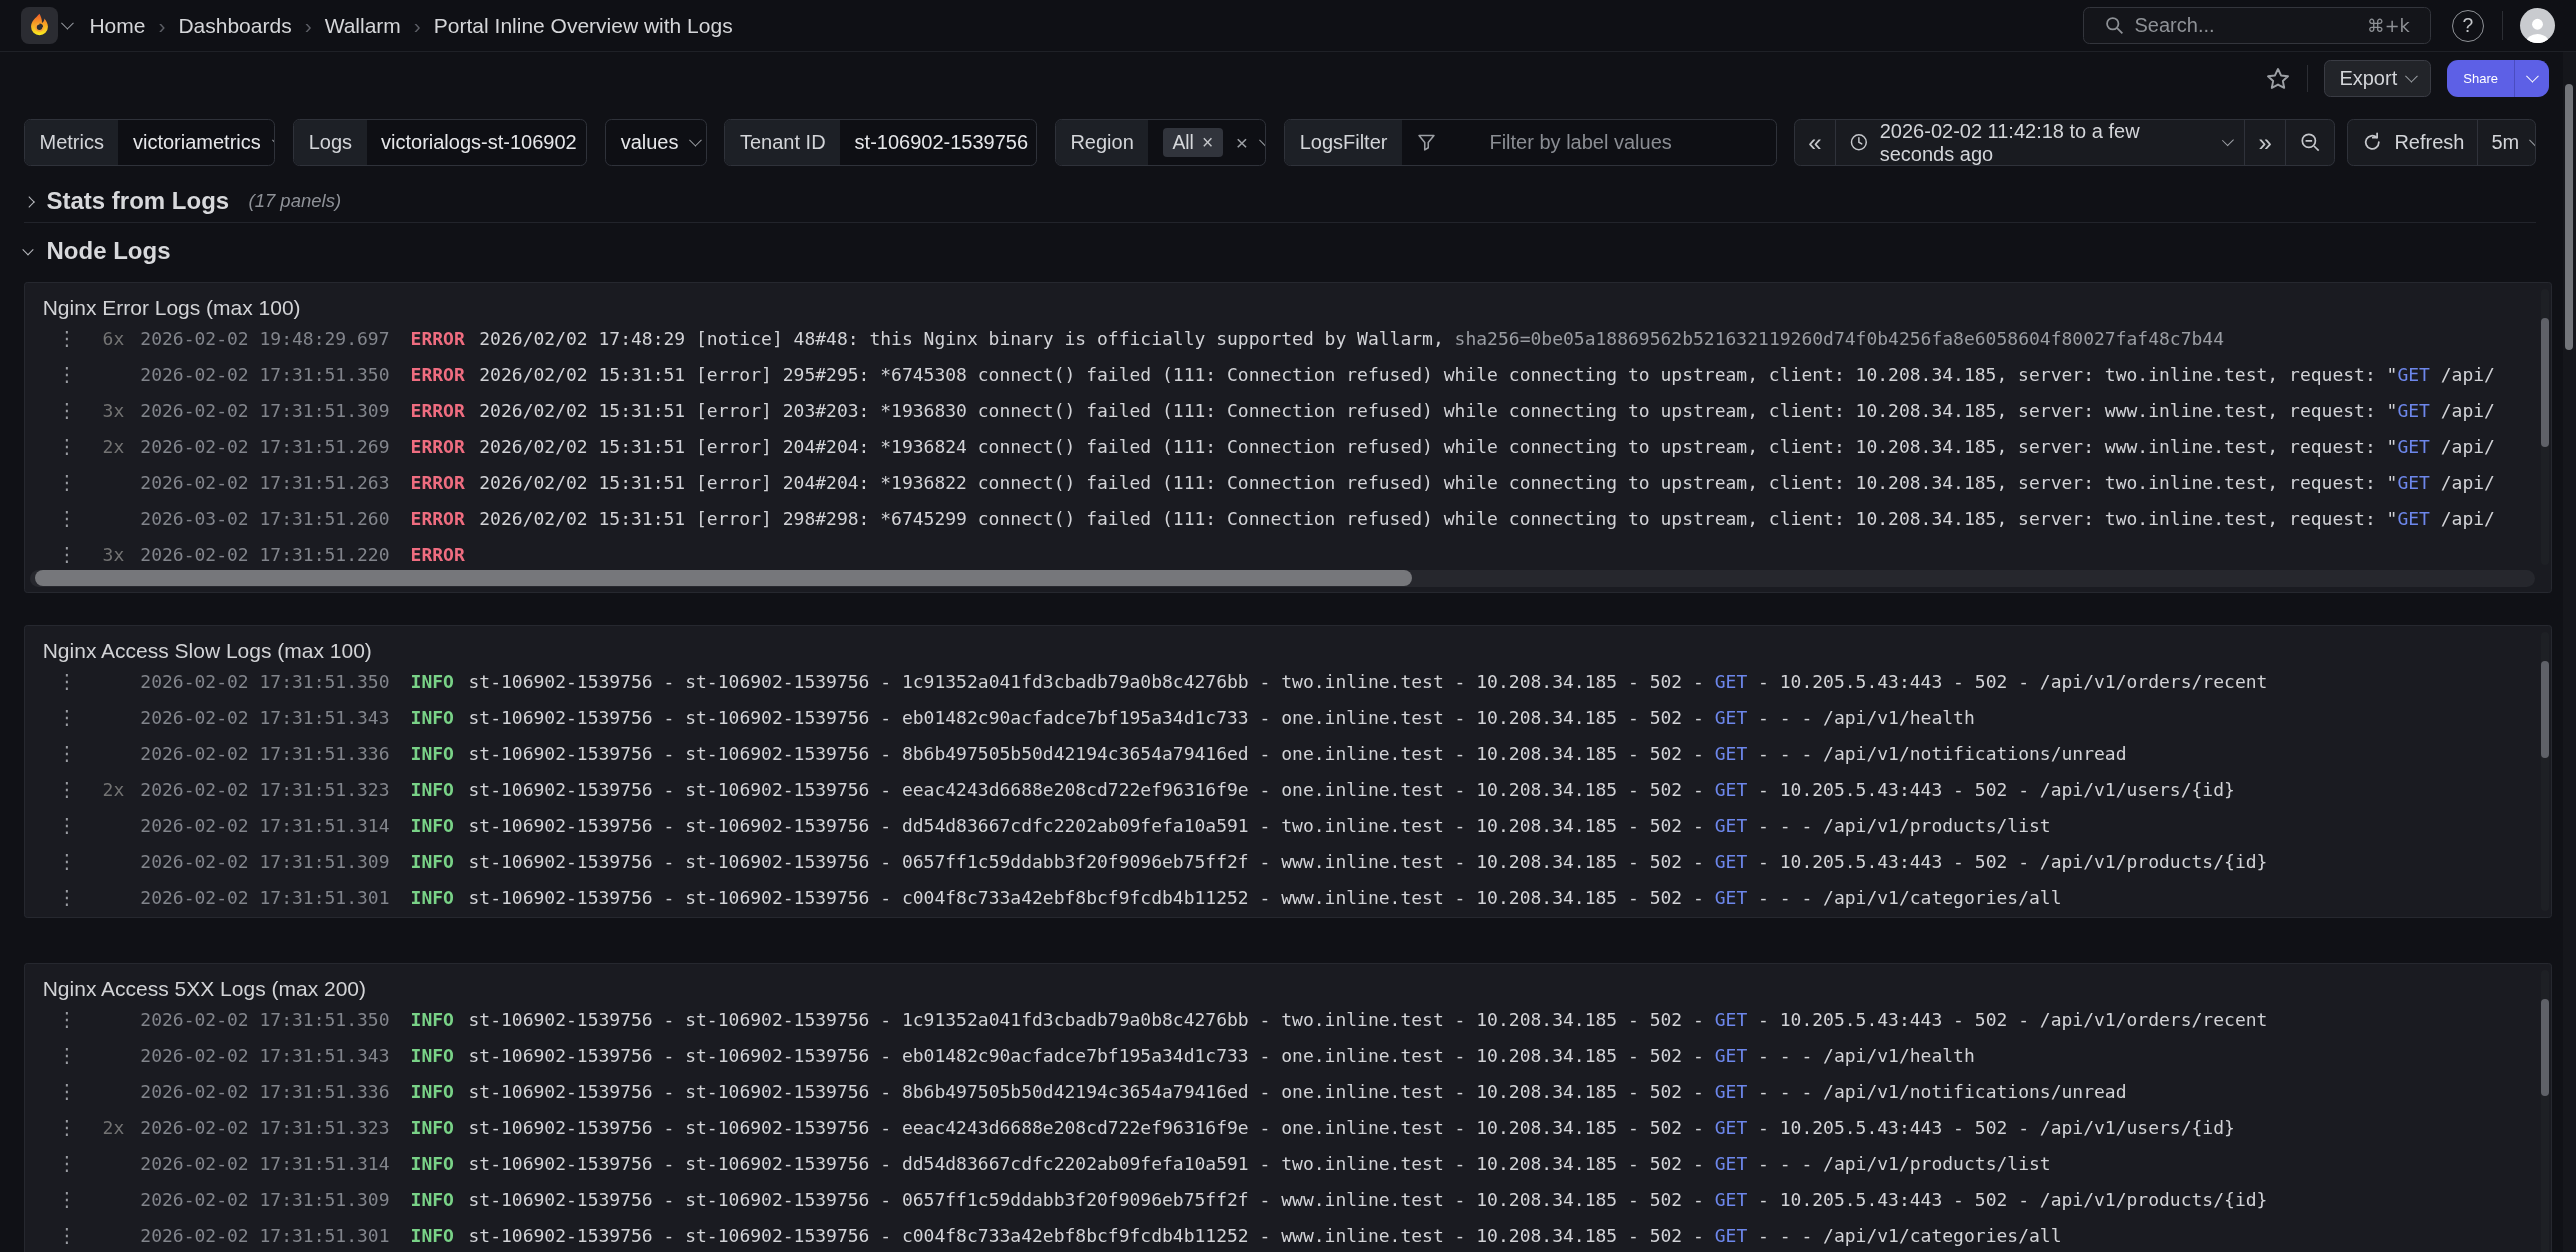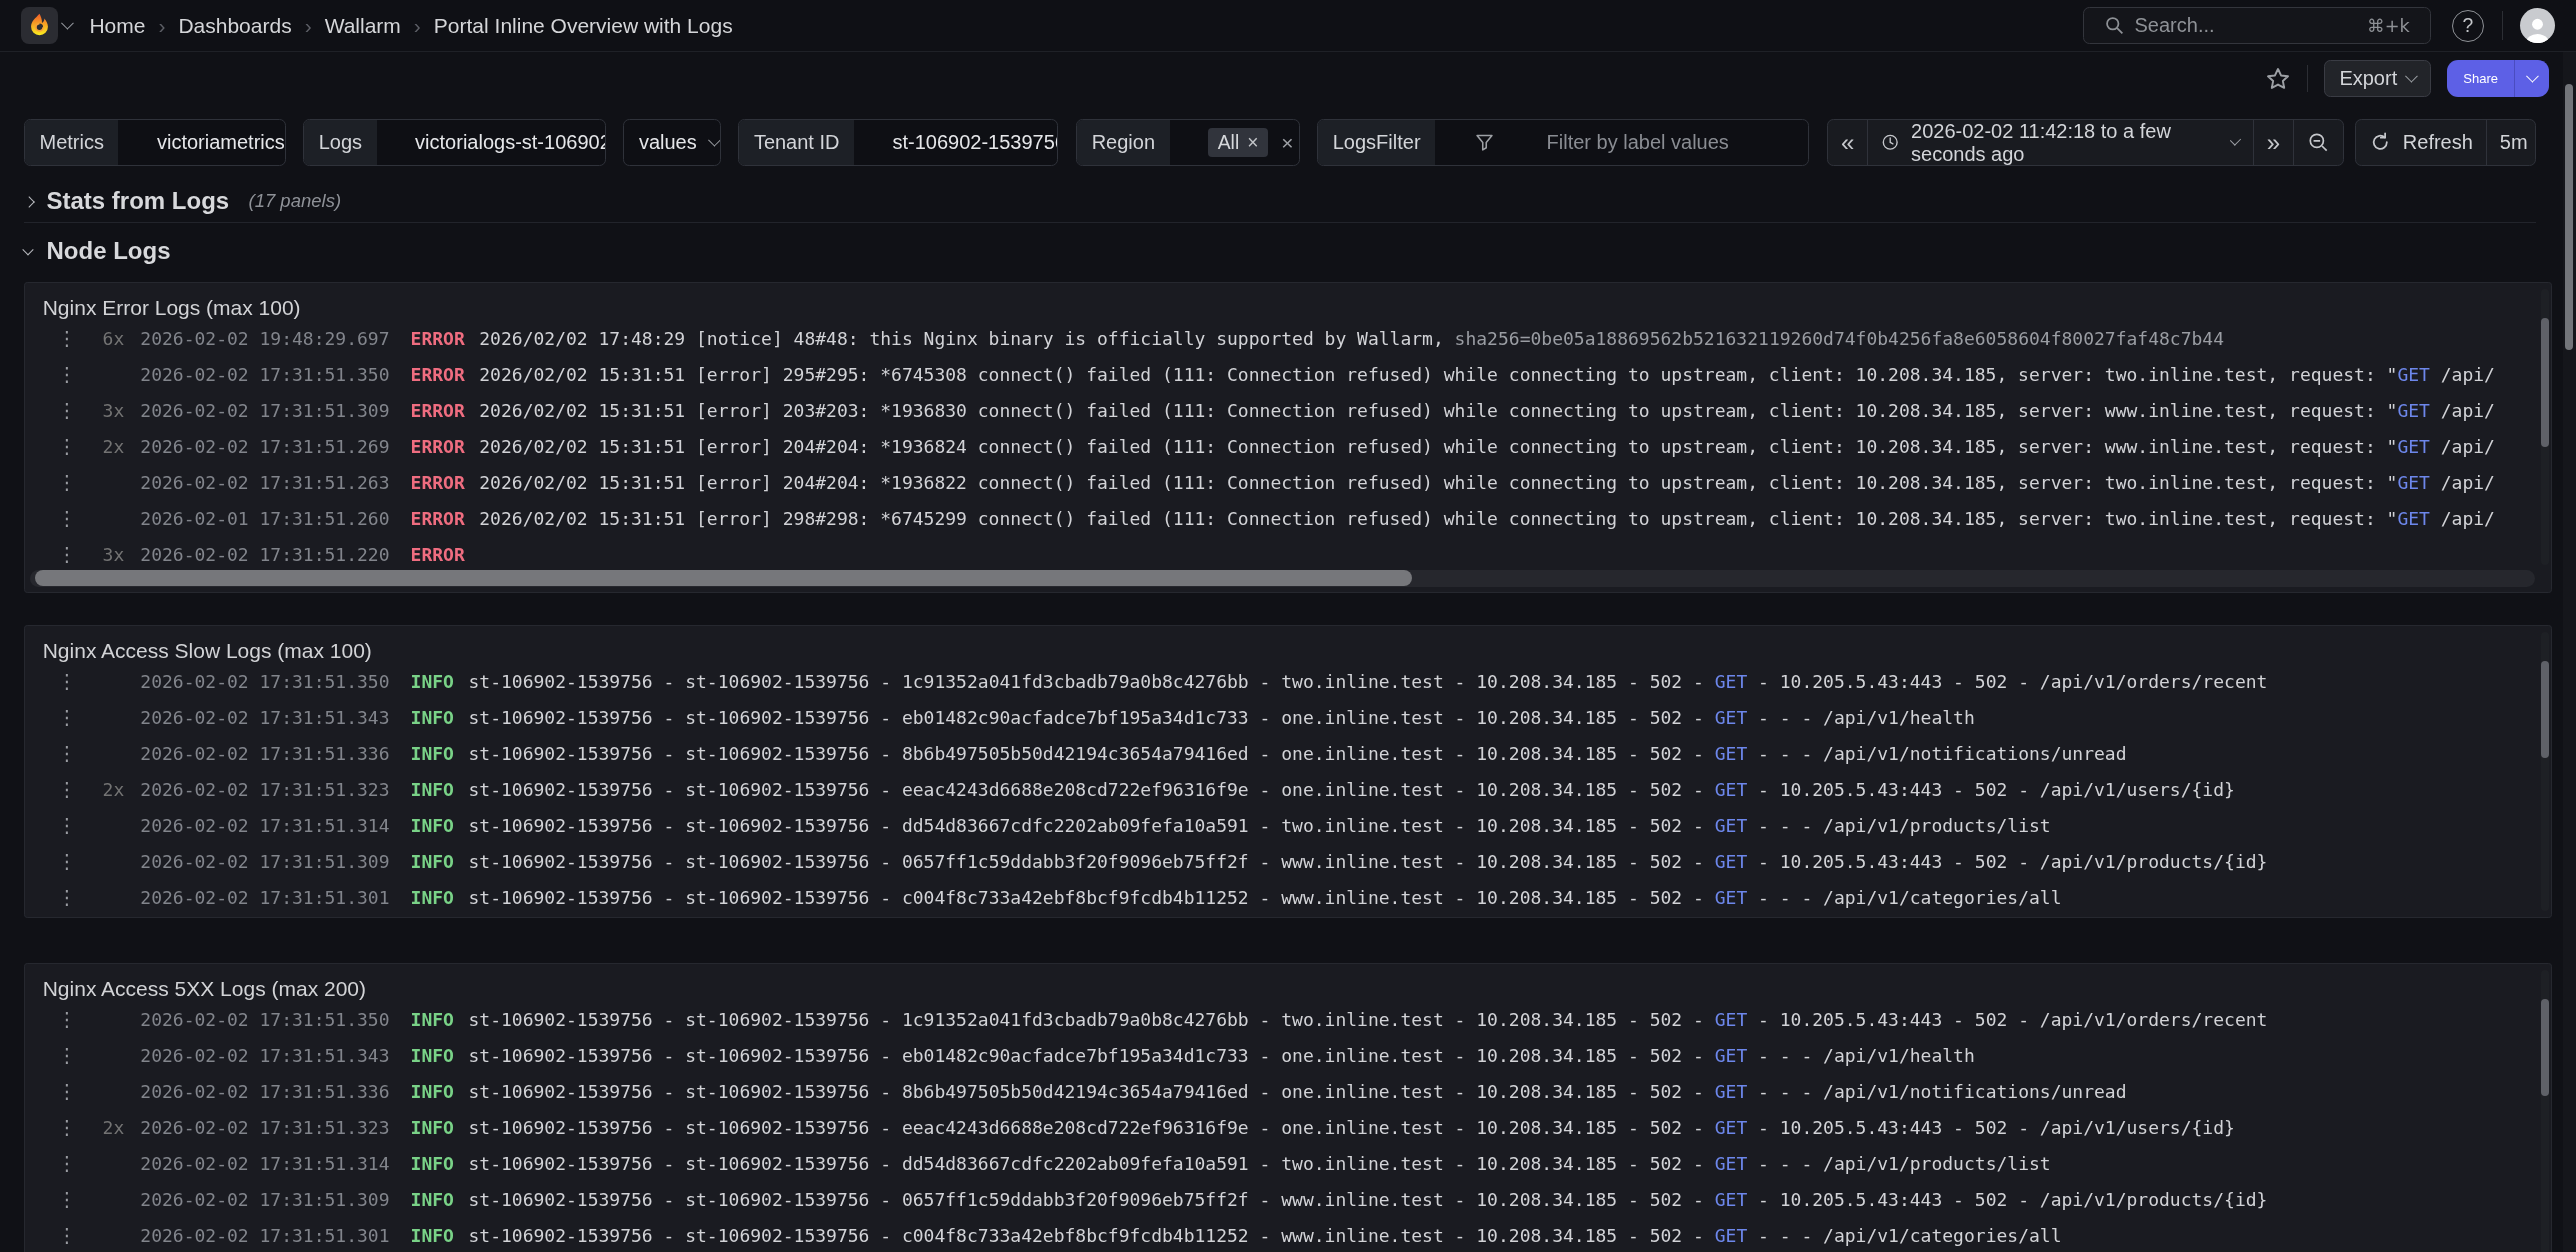--- a/index.html
+++ b/index.html
@@ -38,21 +38,21 @@
     display:flex; align-items:center; justify-content:center; color:#fff; }
 
   
   .chev { display:inline-block; width:8.9px; height:8.9px; border-right:1.6px solid currentColor;
     border-bottom:1.6px solid currentColor; transform:rotate(45deg) translate(-1.6px,-1.6px); }
   .chev-right { transform:rotate(-45deg) translate(0.8px,0.8px); }
 
   
   .filterbar { position:absolute; top:119px; left:24px; right:40px; display:flex; align-items:center; gap:17.7px; }
   .ctl { display:flex; height:47px; border:0.8px solid #2f323a; border-radius:6.4px; overflow:hidden;
-    background:#0e0f14; align-items:stretch;gap:24px; }
+    background:#0e0f14; align-items:stretch; }
   .ctl-label { background:#1d2026; display:flex; align-items:center; padding:0 14.5px; font-size:20px;
     font-weight:500; color:#d3d5d9; white-space:nowrap; }
   .ctl-value { display:flex; align-items:center; gap:13px; padding:0 14.5px; font-size:20px;
     color:#e6e7ea; white-space:nowrap; }
   .ctl-value .chev, .timewrap .chev { color:#9da0a5; }
   .chip { background:#31343c; border-radius:4px; padding:3.2px 9.7px; font-size:19.3px; color:#d6d8db;
     display:flex; align-items:center; gap:8px; }
   .chip-x { color:#c3c5c9; font-size:19.3px; }
   .ctl-x { color:#9da0a5; font-size:21px; }
   .placeholder { color:#8a8d93;margin-left:39px; }
@@ -301,21 +301,21 @@
       <div class="log-row">
         <span class="kebab">⋮</span>
         <span class="count"></span>
         <span class="time">2026-02-02 17:31:51.263</span>
         <span class="level lvl-error">ERROR</span>
         <span class="msgwrap"><span class="msg">2026/02/02 15:31:51 [error] 204#204: *1936822 connect() failed (111: Connection refused) while connecting to upstream, client: 10.208.34.185, server: two.inline.test, request: "</span><span class="get">GET</span><span class="msg"> /api/</span></span>
       </div>
       <div class="log-row">
         <span class="kebab">⋮</span>
         <span class="count"></span>
-        <span class="time">2026-02-01 17:31:51.260</span>
+        <span class="time">2026-03-02 17:31:51.260</span>
         <span class="level lvl-error">ERROR</span>
         <span class="msgwrap"><span class="msg">2026/02/02 15:31:51 [error] 298#298: *6745299 connect() failed (111: Connection refused) while connecting to upstream, client: 10.208.34.185, server: two.inline.test, request: "</span><span class="get">GET</span><span class="msg"> /api/</span></span>
       </div>
       <div class="log-row">
         <span class="kebab">⋮</span>
         <span class="count">3x</span>
         <span class="time">2026-02-02 17:31:51.220</span>
         <span class="level lvl-error">ERROR</span>
       </div>
     </div>

